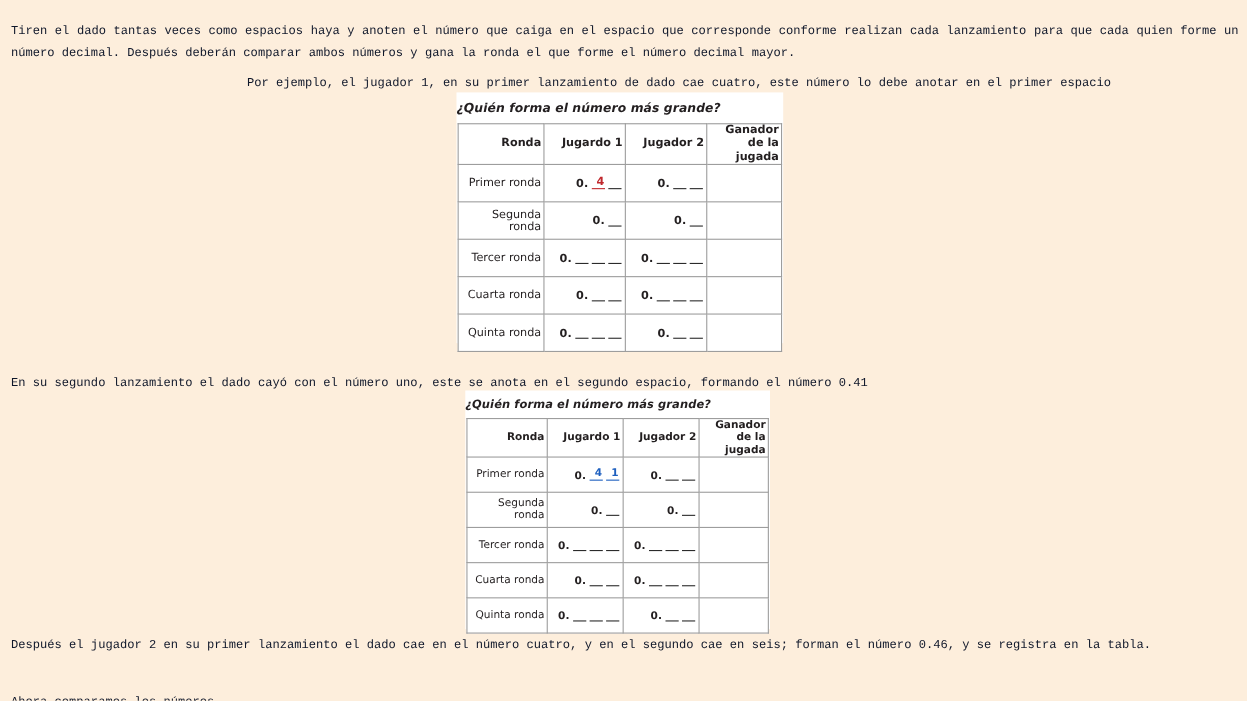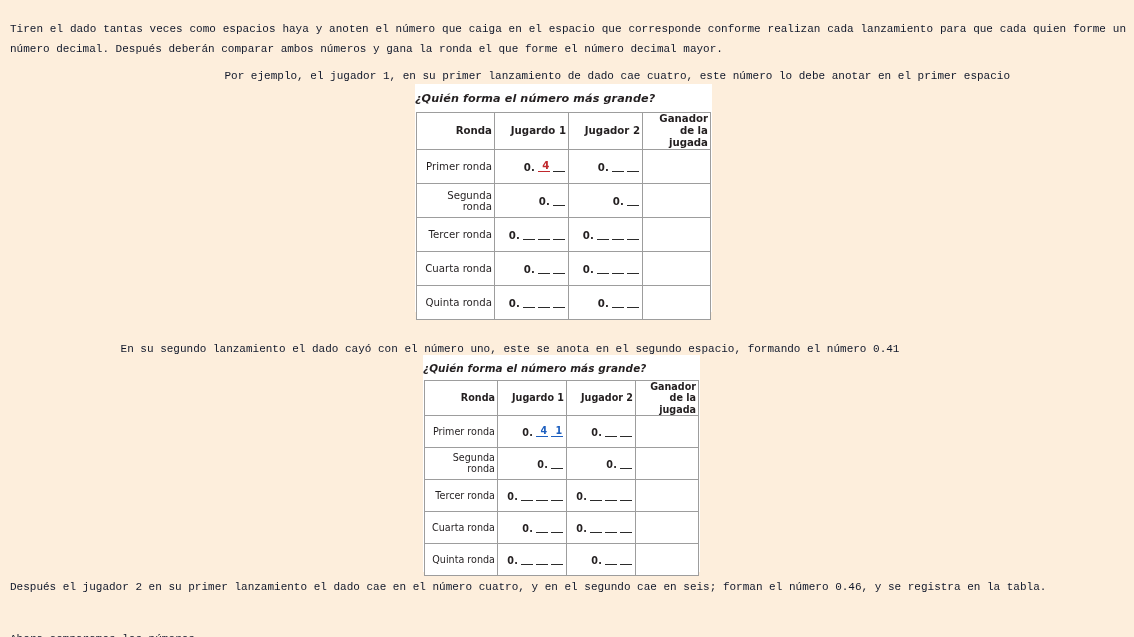--- a/index.html
+++ b/index.html
@@ -27,21 +27,21 @@
     position: absolute;
     font-family: Liberation Mono, monospace;
     font-size: 11px;
     line-height: 20px;
     color: #0f172a;
     text-align: justify;
     text-justify: inter-word;
   }
   .p-intro  { left: 10px; top: 8px;  width: 1116px; }
   .p-ej     { left: 10px; top: 55px; width: 1000px; text-align: right; }
-  .p-seg    { left: 10px; top: 328px; width: 1000px; text-align: center; }
+  .p-seg    { left: 10px; top: 328px; width: 1000px; text-align: left; }
   .p-desp   { left: 10px; top: 566px; width: 1060px; text-align: left; }
   .p-ahora  { left: 10px; top: 618px; width: 1000px; text-align: left; }
 
   
   .fig {
     position: absolute;
     background: #ffffff;
     box-sizing: border-box;
   }
   .fig-1 { left: 415px; top: 84px;  width: 297px; height: 228px; }

